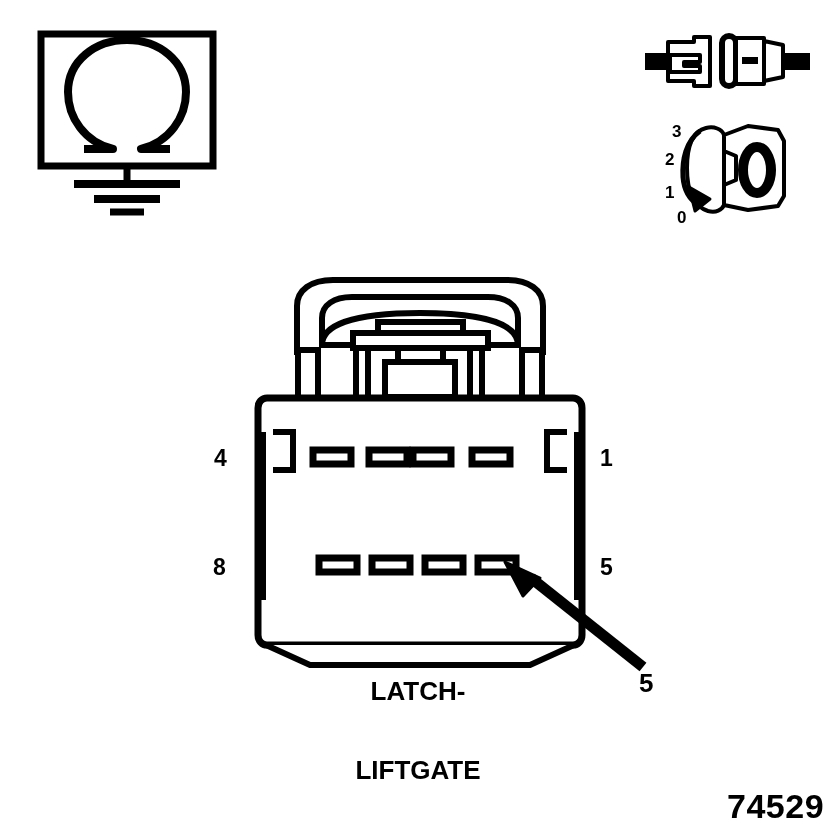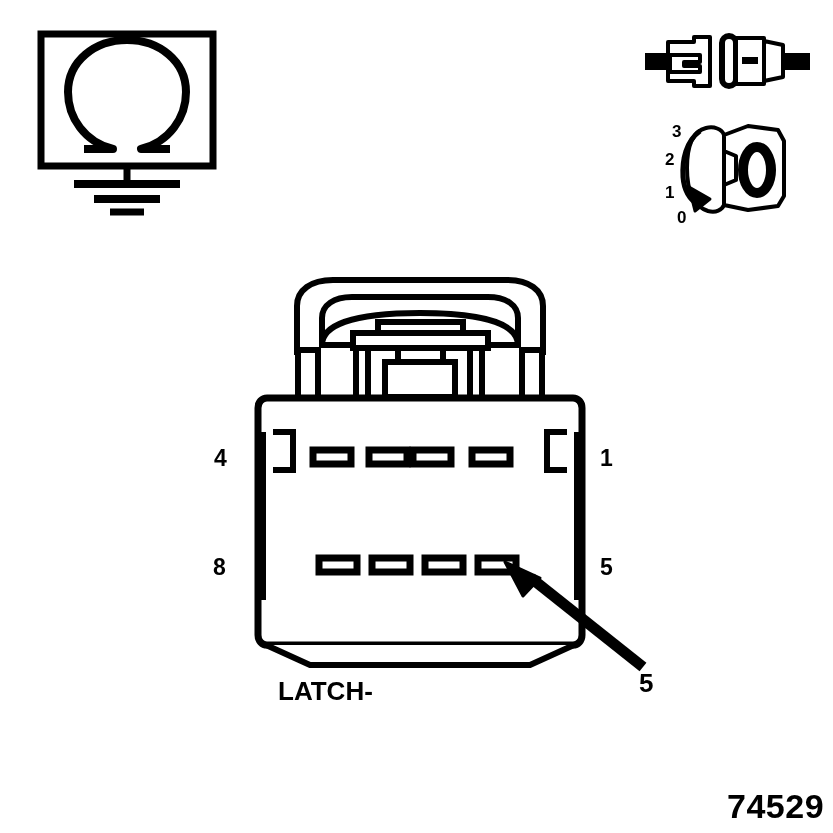--- a/index.html
+++ b/index.html
@@ -39,20 +39,21 @@
     font-size: 23px;
   }
   .key-digit {
     font-size: 17px;
   }
   .callout-label {
     font-size: 26px;
   }
   .caption-line {
     font-size: 26px;
+    text-align: center;
     width: 280px;
   }
   .fig-num {
     font-size: 34px;
     letter-spacing: 0.5px;
     text-align: center;
   }
 </style>
 </head>
 <body>
@@ -157,16 +158,17 @@
   </svg>
 
   <span class="txt pin-label" style="left:214px; top:447px;">4</span>
   <span class="txt pin-label" style="left:600px; top:447px;">1</span>
   <span class="txt pin-label" style="left:213px; top:556px;">8</span>
   <span class="txt pin-label" style="left:600px; top:556px;">5</span>
 
   <span class="txt callout-label" style="left:639px; top:670px;">5</span>
 
   <span class="txt caption-line" style="left:278px; top:678px;">LATCH-</span>
+  <span class="txt caption-line" style="left:278px; top:757px;">LIFTGATE</span>
 
   <span class="txt fig-num" style="left:727px; top:789px;">74529</span>
 
 </div>
 
 </body></html>

